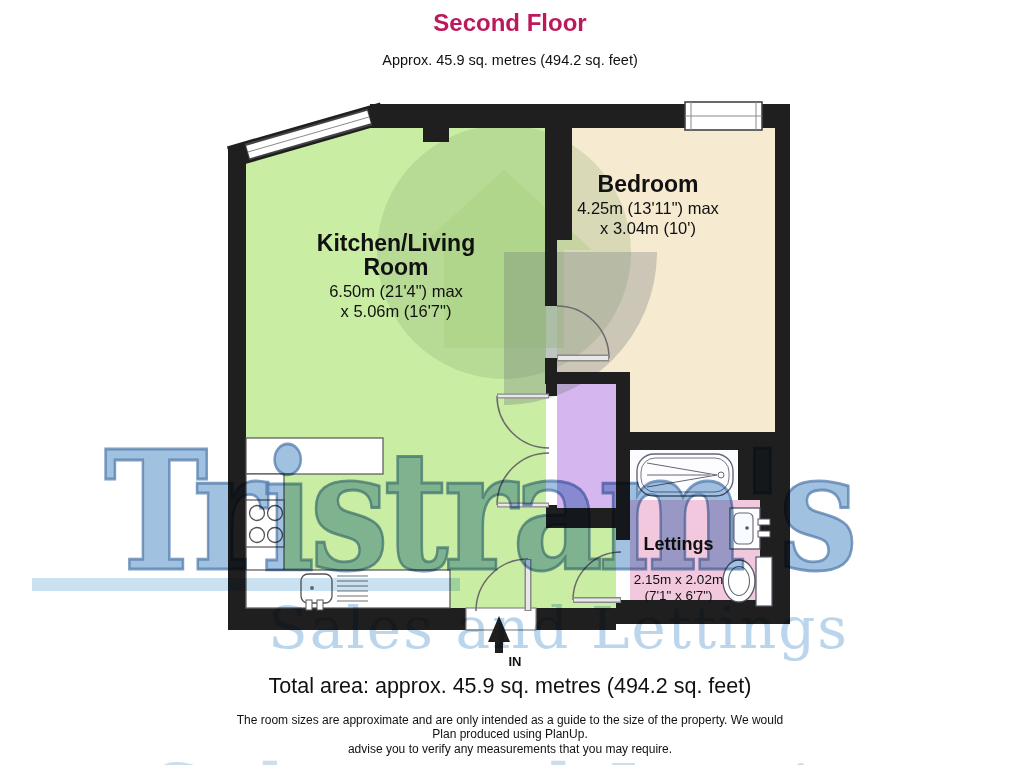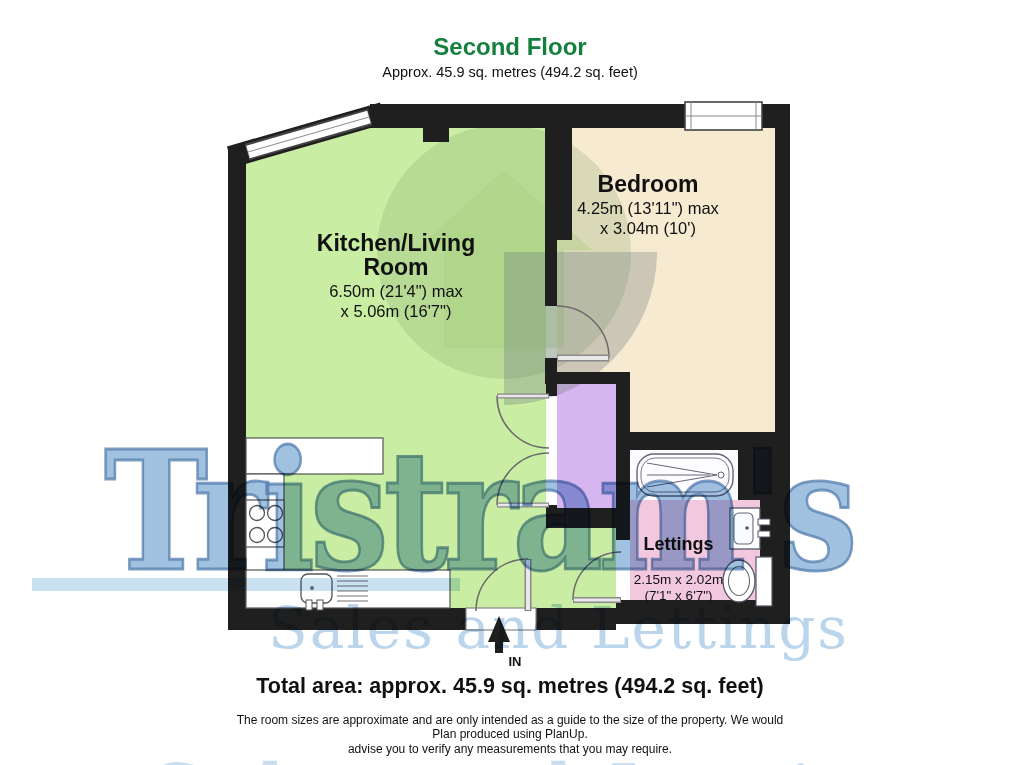--- a/index.html
+++ b/index.html
@@ -1,29 +1,29 @@
 <!DOCTYPE html>
 <html><head>
 <meta charset="utf-8">
 <style>
   html,body{margin:0;padding:0;}
   body{background:#ffffff;font-family:"Liberation Sans",sans-serif;}
   #stage{position:relative;width:1020px;height:765px;background:#fff;overflow:hidden;}
   #plan-svg{position:absolute;left:0;top:0;}
   .abs{position:absolute;}
   .center{text-align:center;}
-  .hdr-title{font-size:24px;font-weight:bold;color:#15803d;margin-top:24px;}
-  .hdr-sub{font-size:14.5px;color:#111;margin-top:3px;}
+  .hdr-title{font-size:24px;font-weight:bold;color:#be185d;}
+  .hdr-sub{font-size:14.5px;color:#111;margin-top:15px;}
   .room-label{color:#111;line-height:1.05;}
   .room-name{font-weight:bold;font-size:23px;}
   .room-name-sm{font-weight:bold;font-size:18px;}
   .room-dim{font-size:16.5px;line-height:1.18;}
   .room-dim-sm{font-size:13.5px;line-height:1.2;}
   .in-label{font-size:13px;font-weight:bold;color:#111;}
-  .foot-total{font-size:21.5px;color:#111;font-weight:bold;}
+  .foot-total{font-size:21.5px;color:#111;}
   .foot-small{font-size:12px;color:#111;line-height:1.2;}
   .wm{pointer-events:none;mix-blend-mode:multiply;font-family:"DejaVu Serif",serif;white-space:nowrap;}
   .wm-brand{font-size:140px;font-weight:bold;color:rgba(137,178,216,0.80);
             -webkit-text-stroke:2.5px rgba(84,126,173,0.75);
             transform:scale(1.0,1.18);transform-origin:top left;letter-spacing:-5px;}
   .wm-tag{font-size:58px;color:rgba(164,200,229,0.75);letter-spacing:2px;}
   .wm-bar{background:rgba(150,195,230,0.5);}
   .wm-bottom{font-size:80px;color:rgba(160,195,225,0.55);letter-spacing:4px;}
 </style>
 </head>

